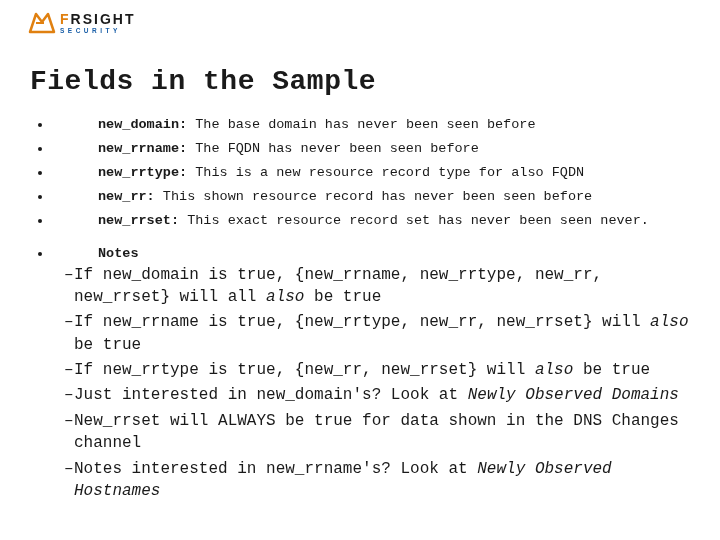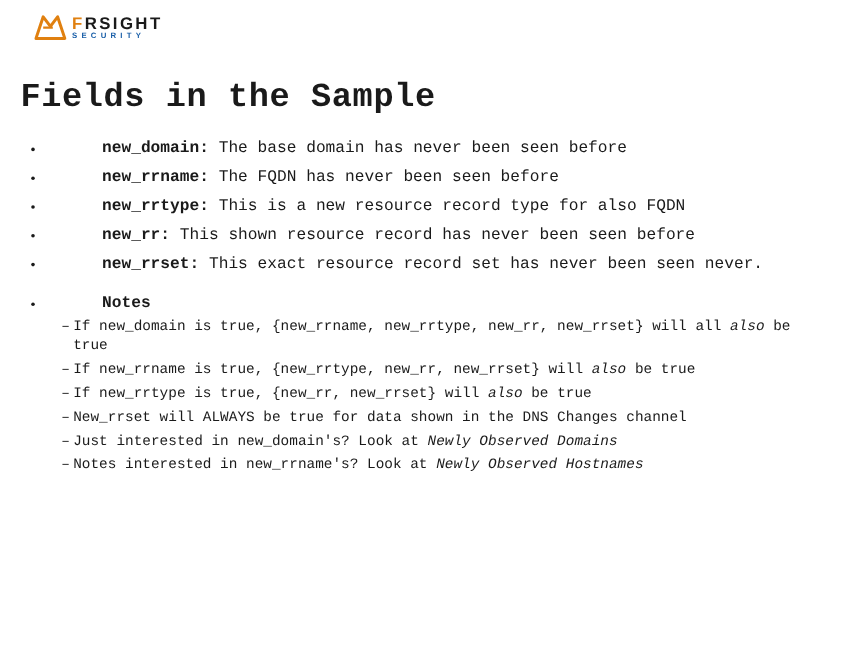--- a/index.html
+++ b/index.html
@@ -8,21 +8,21 @@
       width: 720px;
       height: 540px;
       background: #ffffff;
       font-family: 'Courier New', Courier, monospace;
       overflow: hidden;
     }
 
     .page {
       width: 720px;
       height: 468px;
-      padding: 18px 30px 18px 17px;
+      padding: 18px 30px 18px 30px;
       position: relative;
     }
 
     .logo-area {
       position: absolute;
       top: 12px;
       left: 28px;
       display: flex;
       flex-direction: column;
       align-items: flex-start;
@@ -62,21 +62,21 @@
     .underline {
     }
 
     .notes-list {
       list-style: none;
       margin-left: 12px;
     }
 
     .notes-list li {
       font-family: 'Courier New', Courier, monospace;
-      font-size: 12px;
+      font-size: 16px;
       color: #1a1a1a;
       margin-bottom: 3px;
       line-height: 1.4;
       padding-left: 10px;
       position: relative;
     }
 
     .notes-list li::before {
       content: '–';
       position: absolute;
@@ -182,25 +182,25 @@
         <li>
           <span>If new_domain is true, {new_rrname, new_rrtype, new_rr, new_rrset} will all </span><span class="italic">also</span><span> be true</span>
         </li>
         <li>
           <span>If new_rrname is true, {new_rrtype, new_rr, new_rrset} will </span><span class="italic">also</span><span> be true</span>
         </li>
         <li>
           <span>If new_rrtype is true, {new_rr, new_rrset} will </span><span class="italic">also</span><span> be true</span>
         </li>
         <li>
+          <span>Just interested in new_domain's? Look at </span><span class="italic">Newly Observed Domains</span>
+        </li>
+        <li>
           <span>New_rrset will ALWAYS be true for data shown in the DNS Changes channel</span>
         </li>
         <li>
-          <span>Just interested in new_domain's? Look at </span><span class="italic">Newly Observed Domains</span>
-        </li>
-        <li>
           <span>Notes interested in new_rrname's? Look at </span><span class="italic">Newly Observed Hostnames</span>
         </li>
       </ul>
     </li>
   </ul>
 
 </div>
 
 </body></html>

